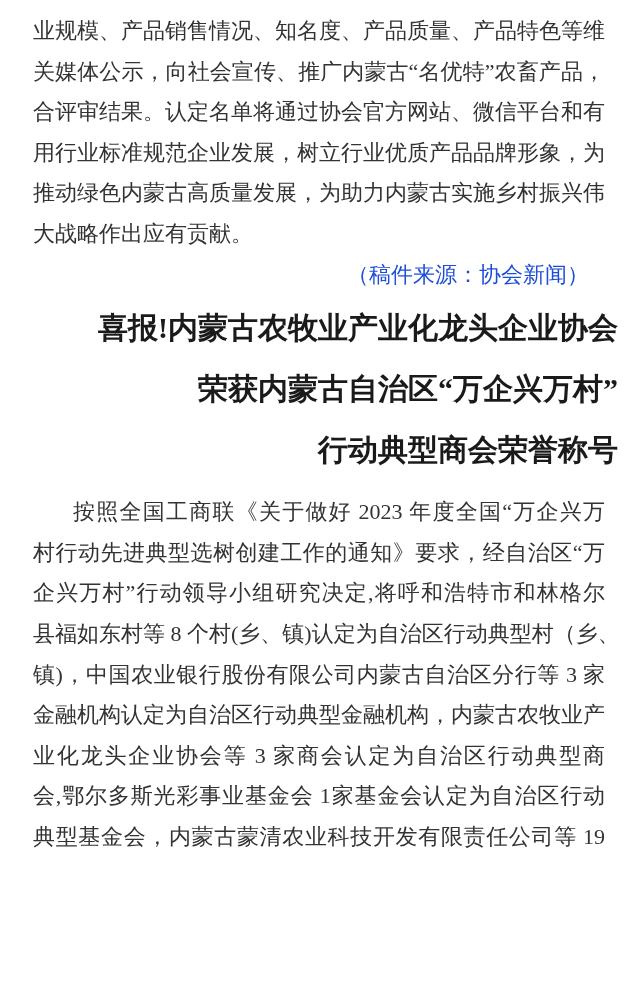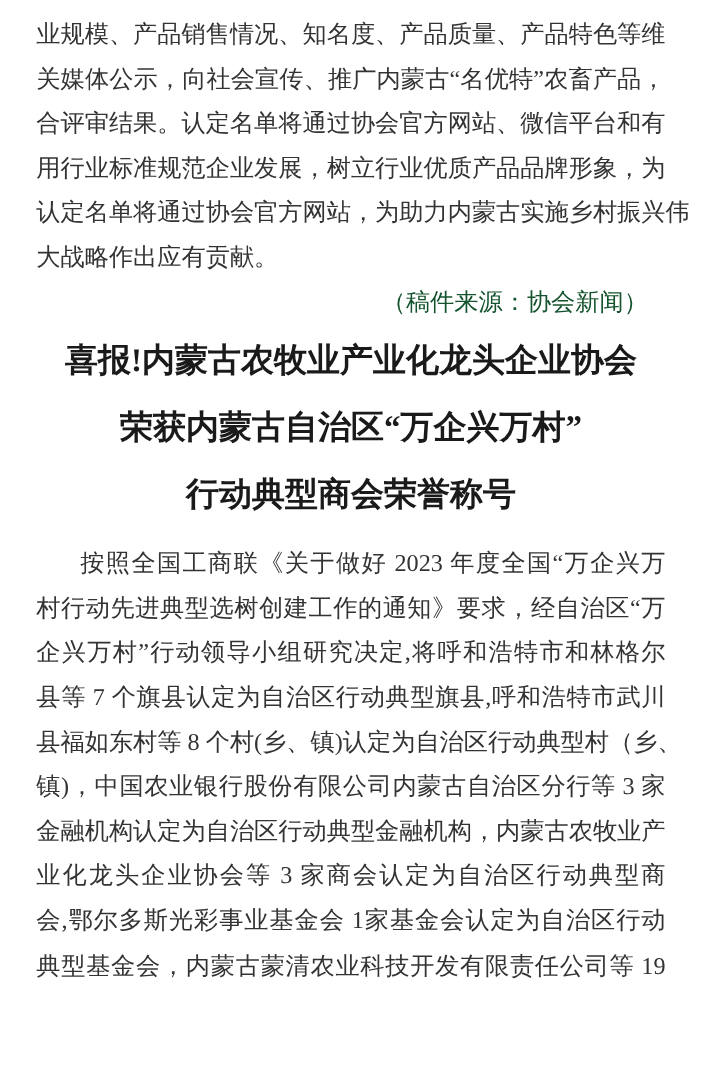--- a/index.html
+++ b/index.html
@@ -38,32 +38,33 @@
   .bline.indent {
     padding-left: 40px;
   }
   .attribution {
     margin-left: 33px;
     margin-right: 33px;
     padding-right: 16px;
     font-size: 22px;
     line-height: 40.6px;
     text-align: right;
-    color: #14532d;
+    color: #1d4ed8;
   }
   .heading {
     margin: 2px 20px 0;
     text-align: center;
     font-weight: bold;
     color: #1a1a1a;
   }
   .hline {
     font-size: 30px;
     line-height: 61px;
     letter-spacing: 0px;
+    text-align: right;
   }
   .footer {
     position: absolute;
     left: 0;
     right: 0;
     top: 948px;
     text-align: center;
     font-size: 19px;
     color: #1a1a1a;
     letter-spacing: 2px;
@@ -72,37 +73,36 @@
 </head>
 <body>
 
 <div class="page">
 
   <div class="para para-1">
     <div class="bline">业规模、产品销售情况、知名度、产品质量、产品特色等维</div>
     <div class="bline">关媒体公示，向社会宣传、推广内蒙古“名优特”农畜产品，</div>
     <div class="bline">合评审结果。认定名单将通过协会官方网站、微信平台和有</div>
     <div class="bline">用行业标准规范企业发展，树立行业优质产品品牌形象，为</div>
-    <div class="bline">认定名单将通过协会官方网站，为助力内蒙古实施乡村振兴伟</div>
+    <div class="bline">推动绿色内蒙古高质量发展，为助力内蒙古实施乡村振兴伟</div>
     <div class="bline plain">大战略作出应有贡献。</div>
   </div>
 
   <div class="attribution">（稿件来源：协会新闻）</div>
 
   <div class="heading">
     <div class="hline">喜报!内蒙古农牧业产业化龙头企业协会</div>
     <div class="hline">荣获内蒙古自治区“万企兴万村”</div>
     <div class="hline">行动典型商会荣誉称号</div>
   </div>
 
   <div class="para para-2">
     <div class="bline indent">按照全国工商联《关于做好 2023 年度全国“万企兴万</div>
     <div class="bline">村行动先进典型选树创建工作的通知》要求，经自治区“万</div>
     <div class="bline">企兴万村”行动领导小组研究决定,将呼和浩特市和林格尔</div>
-    <div class="bline">县等 7 个旗县认定为自治区行动典型旗县,呼和浩特市武川</div>
     <div class="bline">县福如东村等 8 个村(乡、镇)认定为自治区行动典型村（乡、</div>
     <div class="bline">镇)，中国农业银行股份有限公司内蒙古自治区分行等 3 家</div>
     <div class="bline">金融机构认定为自治区行动典型金融机构，内蒙古农牧业产</div>
     <div class="bline">业化龙头企业协会等 3 家商会认定为自治区行动典型商</div>
     <div class="bline">会,鄂尔多斯光彩事业基金会 1家基金会认定为自治区行动</div>
     <div class="bline">典型基金会，内蒙古蒙清农业科技开发有限责任公司等 19</div>
   </div>
 
   <div class="footer">- 5 -</div>
 

